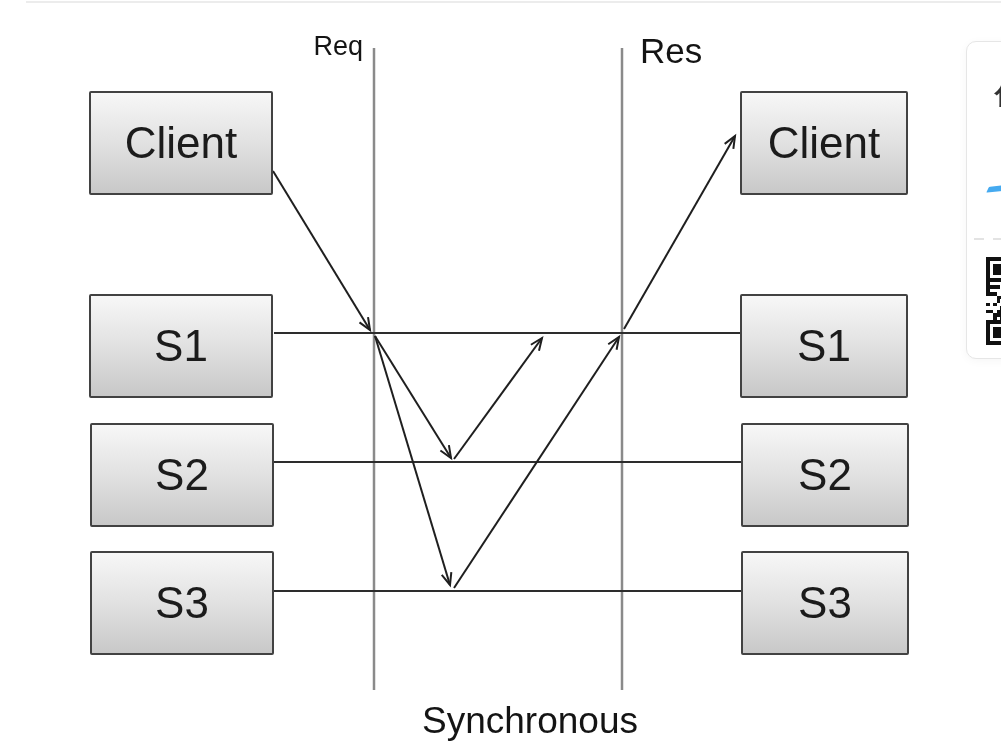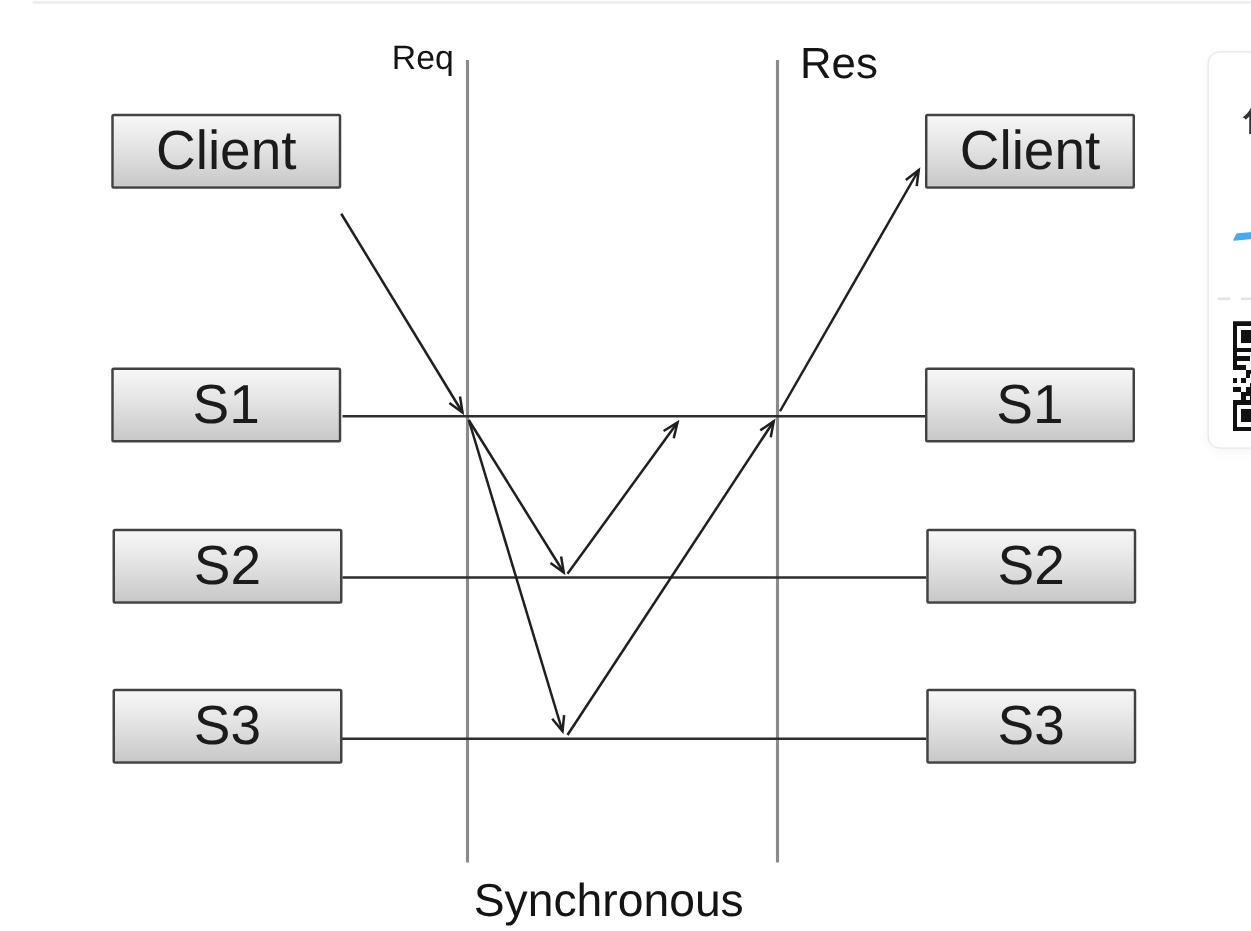--- a/index.html
+++ b/index.html
@@ -5,23 +5,23 @@
   html,body{margin:0;padding:0;background:#fff;}
   .screen{
     position:relative;width:1001px;height:745px;background:#ffffff;
     overflow:hidden;font-family:Liberation Sans, sans-serif;color:#1b1b1b;margin-left:26px;
   }
   .top-rule{position:absolute;left:0;top:1px;width:100%;height:2px;background:#ececec;}
   .wires{position:absolute;left:0;top:0;width:1001px;height:745px;}
   .lbl{position:absolute;color:#141414;}
   .lbl-req{left:240px;top:31px;width:97px;text-align:right;font-size:27px;}
   .lbl-res{left:614px;top:31px;font-size:35px;}
-  .lbl-caption{left:310px;top:700px;width:302px;text-align:center;font-size:37px;}
+  .lbl-caption{left:310px;top:700px;width:302px;text-align:right;font-size:37px;}
   .node{
-    position:absolute;width:184px;height:60px;box-sizing:border-box;
+    position:absolute;width:184px;height:104px;box-sizing:border-box;
     background:linear-gradient(180deg,#f7f7f7 0%,#e2e2e2 48%,#c8c8c8 100%);
     border:2px solid #424242;border-radius:2px;
     display:flex;align-items:center;justify-content:center;
     font-size:44px;color:#1b1b1b;
   }
   .node.right{width:168px;}
   .n-lc{left:63px;top:91px}  .n-ls1{left:63px;top:294px}
   .n-ls2{left:64px;top:423px}.n-ls3{left:64px;top:551px}
   .n-rc{left:714px;top:91px} .n-rs1{left:714px;top:294px}
   .n-rs2{left:715px;top:423px}.n-rs3{left:715px;top:551px}

